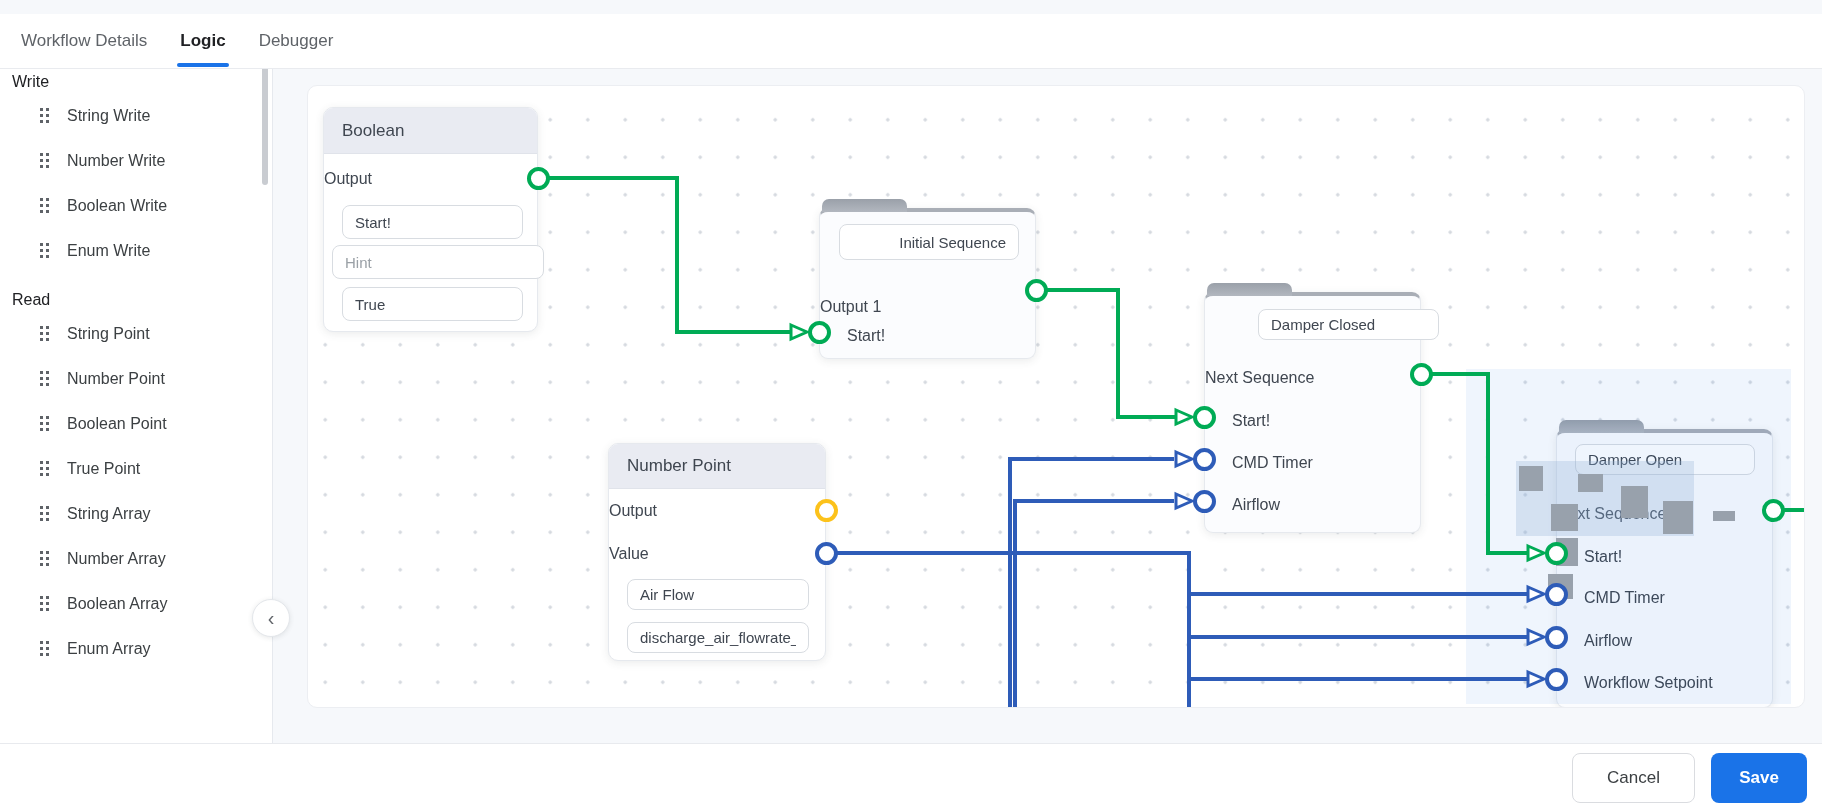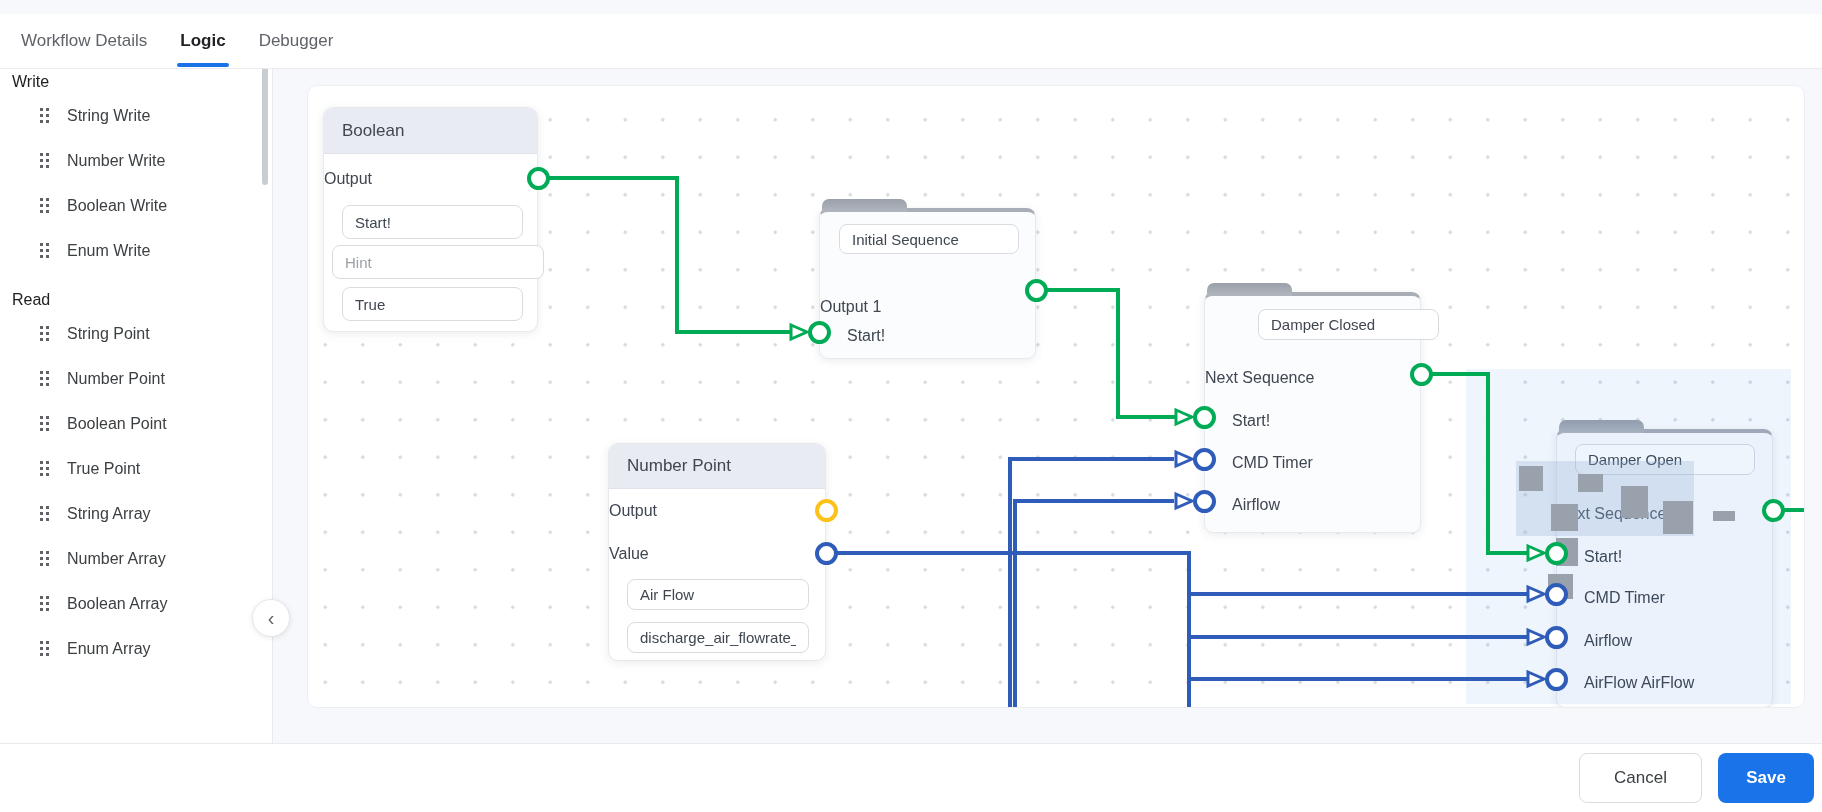--- a/index.html
+++ b/index.html
@@ -77,21 +77,21 @@
 
   .sel-overlay{position:absolute;left:1158px;top:283px;width:325px;height:335px;
     background:rgba(32,120,232,.07);z-index:3;}
   .ghost-rect{position:absolute;left:1208px;top:375px;width:178px;height:75px;
     background:rgba(150,180,215,.30);z-index:4;}
   .gsq{position:absolute;background:var(--ghost);z-index:4;}
 
   
   .footerbar{position:absolute;left:0;bottom:0;width:1822px;height:69px;background:#fff;
     border-top:1px solid #e8eaee;display:flex;align-items:center;justify-content:flex-end;
-    gap:16px;padding-right:8px;z-index:20;}
+    gap:16px;padding-right:15px;z-index:20;}
   .btn{height:50px;border-radius:8px;font-size:17px;font-weight:500;display:flex;
     align-items:center;justify-content:center;cursor:pointer;
     font-family:"Liberation Sans",sans-serif;}
   .btn.cancel{width:123px;background:#fff;border:1px solid #dadce0;color:#3c4043;}
   .btn.save{width:96px;background:var(--accent);border:none;color:#fff;font-weight:700;}
 </style>
 </head>
 <body>
 
 <div class="tabbar">
@@ -296,42 +296,42 @@
   <div class="node" style="left:300px;top:357px;width:218px;height:218px;">
     <div class="node-header" style="height:45px;">Number Point</div>
     <div class="prow out" style="top:55px;">Output</div>
     <div class="prow out" style="top:98px;">Value</div>
     <input class="field" style="left: 18px; top: 135px; width: 182px; height: 31px;" value="Air Flow">
     <input class="field" style="left: 18px; top: 178px; width: 182px; height: 31px;" value="discharge_air_flowrate_">
   </div>
 
   <div class="seq-node" style="left:511px;top:122px;width:217px;height:151px;">
     <div class="ftab"></div>
-    <input class="field" style="left: 19px; top: 12px; width: 180px; height: 30px;" value="Initial Sequence">
+    <input class="field" style="left: 19px; top: 12px; width: 180px; height: 36px; text-align: right;" value="Initial Sequence">
     <div class="prow out" style="top:70px;margin-top:13px;">Output 1</div>
     <div class="prow in" style="top:112px;">Start!</div>
   </div>
 
   <div class="seq-node" style="left:896px;top:206px;width:217px;height:241px;">
     <div class="ftab"></div>
     <input class="field" style="left: 19px; top: 13px; width: 181px; height: 31px; margin-left: 34px;" value="Damper Closed">
     <div class="prow out" style="top:70px;">Next Sequence</div>
     <div class="prow in" style="top:113px;">Start!</div>
     <div class="prow in" style="top:155px;">CMD Timer</div>
     <div class="prow in" style="top:197px;">Airflow</div>
   </div>
 
   <div class="seq-node" style="left:1248px;top:343px;width:217px;height:279px;">
     <div class="ftab"></div>
     <input class="field" style="left: 18px; top: 11px; width: 180px; height: 31px;" value="Damper Open">
     <div class="prow out" style="top:69px;">Next Sequence</div>
     <div class="prow in" style="top:112px;">Start!</div>
     <div class="prow in" style="top:153px;">CMD Timer</div>
     <div class="prow in" style="top:196px;">Airflow</div>
-    <div class="prow in" style="top:238px;">AirFlow AirFlow</div>
+    <div class="prow in" style="top:238px;">Workflow Setpoint</div>
   </div>
 
   <div class="eh g" style="left:230px;top:90px;width:141px;"></div>
   <div class="ev g" style="left:367px;top:90px;height:158px;"></div>
   <div class="eh g" style="left:367px;top:244px;width:115px;"></div>
   <svg class="arr" style="left:480px;top:236px;" width="22" height="20">
       <path d="M3,3 L19,10 L3,17 Z" fill="#fff" stroke="#00ab55" stroke-width="3"></path>
     </svg>
 
   <div class="eh g" style="left:728px;top:202px;width:84px;"></div>

